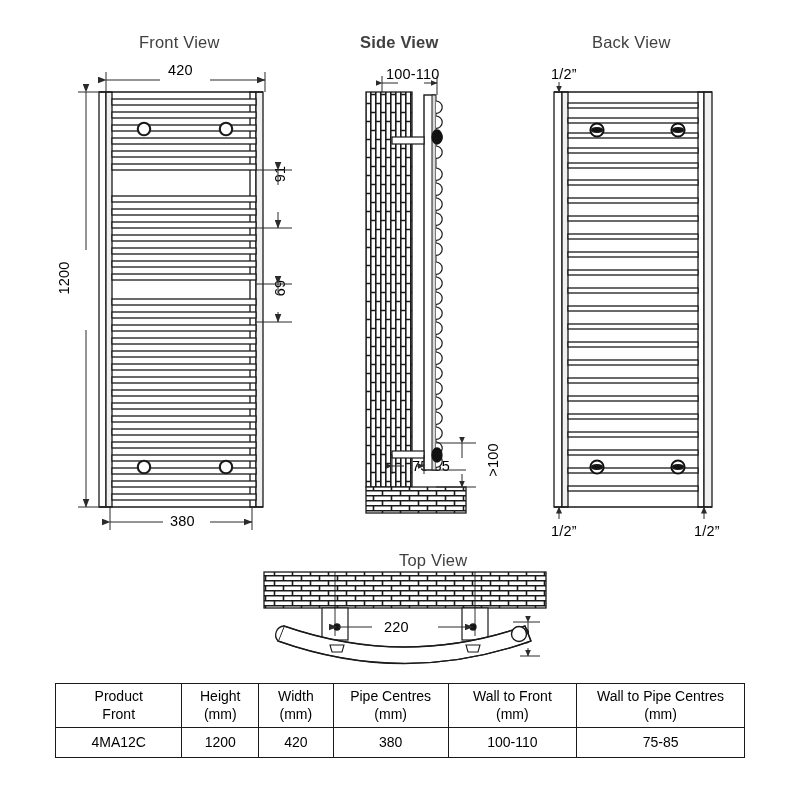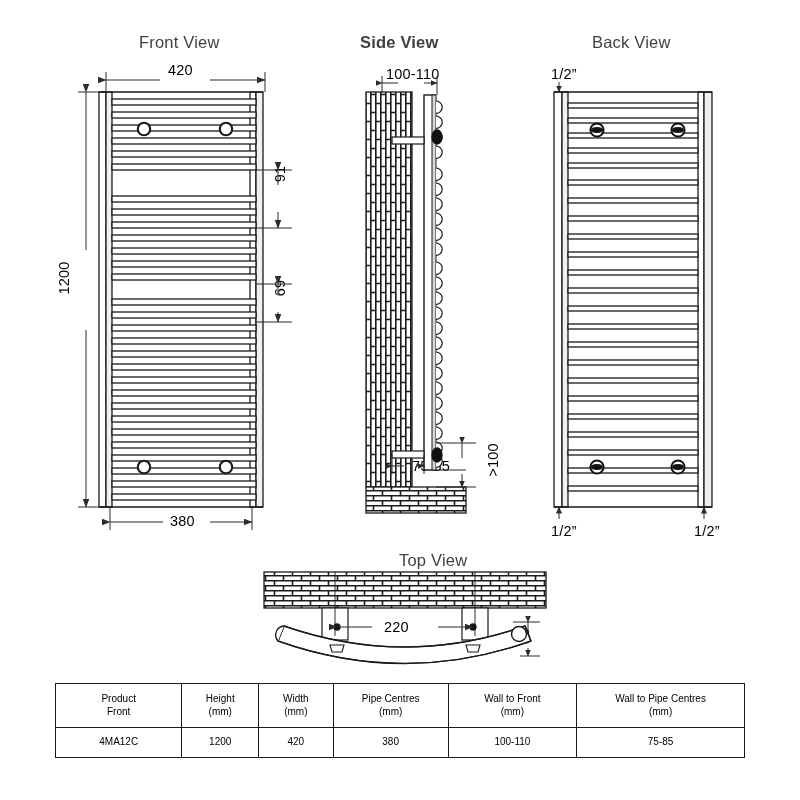--- a/index.html
+++ b/index.html
@@ -30,21 +30,21 @@
   .dim-label.rot { transform-origin: center center; transform: rotate(-90deg); }
 
   svg.draw { position: absolute; left: 0; top: 0; width: 800px; height: 800px; overflow: visible; }
 
   
   #spec-table {
     position: absolute;
     left: 55px; top: 683px;
     width: 690px;
     border-collapse: collapse;
-    font-size: 10px;
+    font-size: 14px;
   }
   #spec-table td, #spec-table th {
     border: 1.4px solid #1a1a1a;
     text-align: center;
     font-weight: normal;
     padding: 3px 2px;
     line-height: 1.28;
     color: #000;
   }
   #spec-table thead td { height: 44px; vertical-align: middle; }

